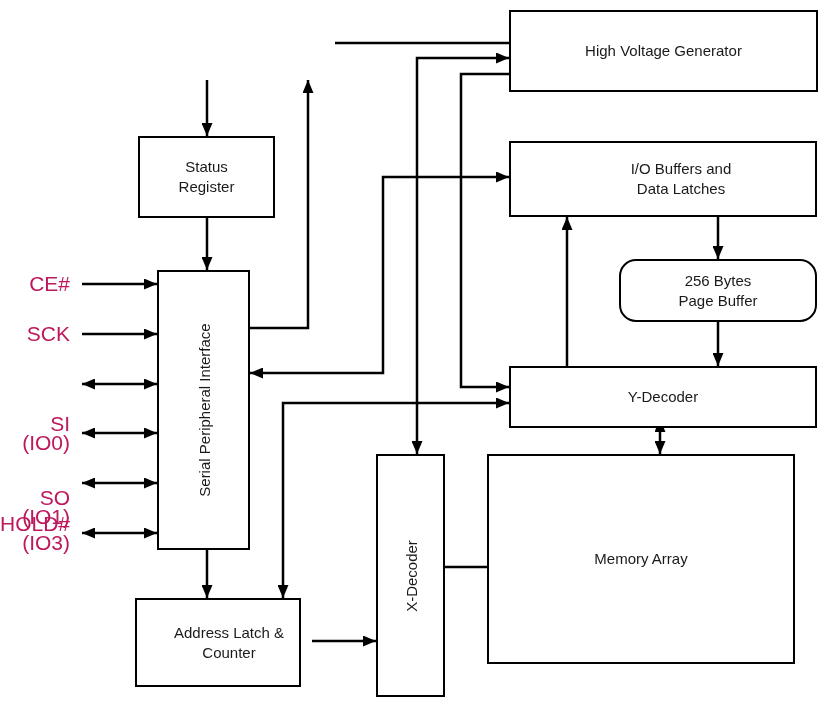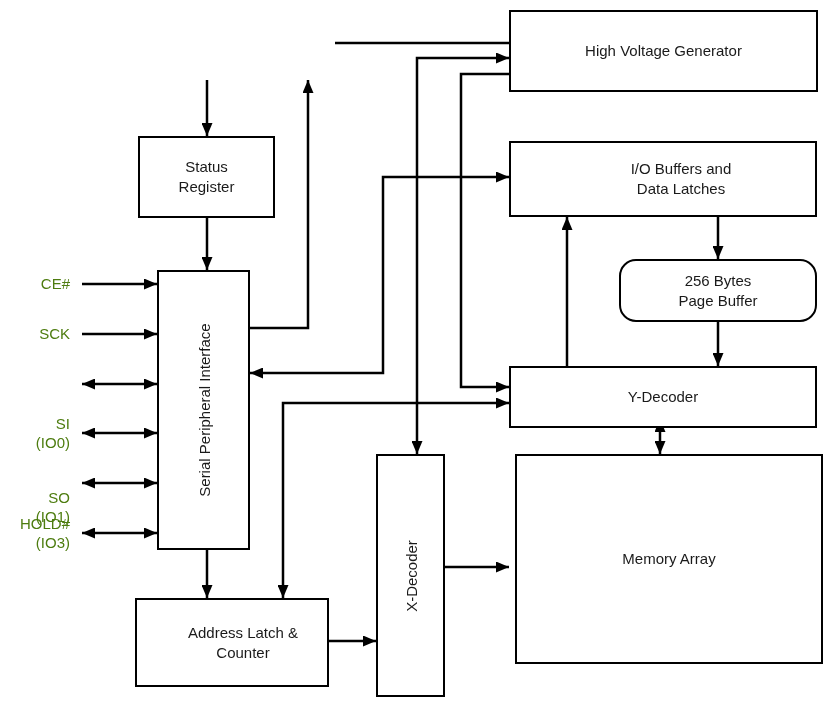--- a/index.html
+++ b/index.html
@@ -44,24 +44,24 @@
     transform: translate(-50%, -50%) rotate(-90deg);
     white-space: nowrap;
     font-size: 15px;
     color: #1a1a1a;
   }
   .sig {
     position: absolute;
     left: 0;
     width: 70px;
     text-align: right;
-    font-size: 15px;
+    font-size: 21px;
     line-height: 19px;
     white-space: pre-line;
-    color: #4d7c0f;
+    color: #be185d;
   }
 </style>
 </head>
 <body>
 
 <div class="stage">
 
   <svg class="wires" width="828" height="708" viewBox="0 0 828 708">
     <defs>
       <marker id="ah" markerUnits="userSpaceOnUse" markerWidth="13" markerHeight="11" refX="13" refY="5.5" orient="auto-start-reverse">
@@ -97,21 +97,21 @@
 
   <div class="box" style="left:138px; top:136px; width:137px; height:82px;">
     <div class="lbl">Status
 Register</div>
   </div>
 
   <div class="box" style="left:157px; top:270px; width:93px; height:280px;">
     <div class="vlbl">Serial Peripheral Interface</div>
   </div>
 
-  <div class="box" style="left:135px; top:598px; width:194px; height:89px;padding-left:22px;">
+  <div class="box" style="left:135px; top:598px; width:166px; height:89px;padding-left:22px;">
     <div class="lbl">Address Latch &amp;
 Counter</div>
   </div>
 
   <div class="box" style="left:376px; top:454px; width:69px; height:243px;">
     <div class="vlbl">X-Decoder</div>
   </div>
 
   <div class="box" style="left:509px; top:10px; width:309px; height:82px;">
     <div class="lbl">High Voltage Generator</div>
@@ -124,21 +124,21 @@
 
   <div class="box" style="left:619px; top:259px; width:198px; height:63px;border-radius:17px;">
     <div class="lbl">256 Bytes
 Page Buffer</div>
   </div>
 
   <div class="box" style="left:509px; top:366px; width:308px; height:62px;">
     <div class="lbl">Y-Decoder</div>
   </div>
 
-  <div class="box" style="left:515px; top:454px; width:308px; height:210px;">
+  <div class="box" style="left:487px; top:454px; width:308px; height:210px;">
     <div class="lbl">Memory Array</div>
   </div>
 
   <div class="sig" style="top:274px;">CE#</div>
   <div class="sig" style="top:324px;">SCK</div>
   <div class="sig" style="top:414px;">SI
 (IO0)</div>
   <div class="sig" style="top:488px;">SO
 (IO1)</div>
   <div class="sig" style="top:514px;">HOLD#

